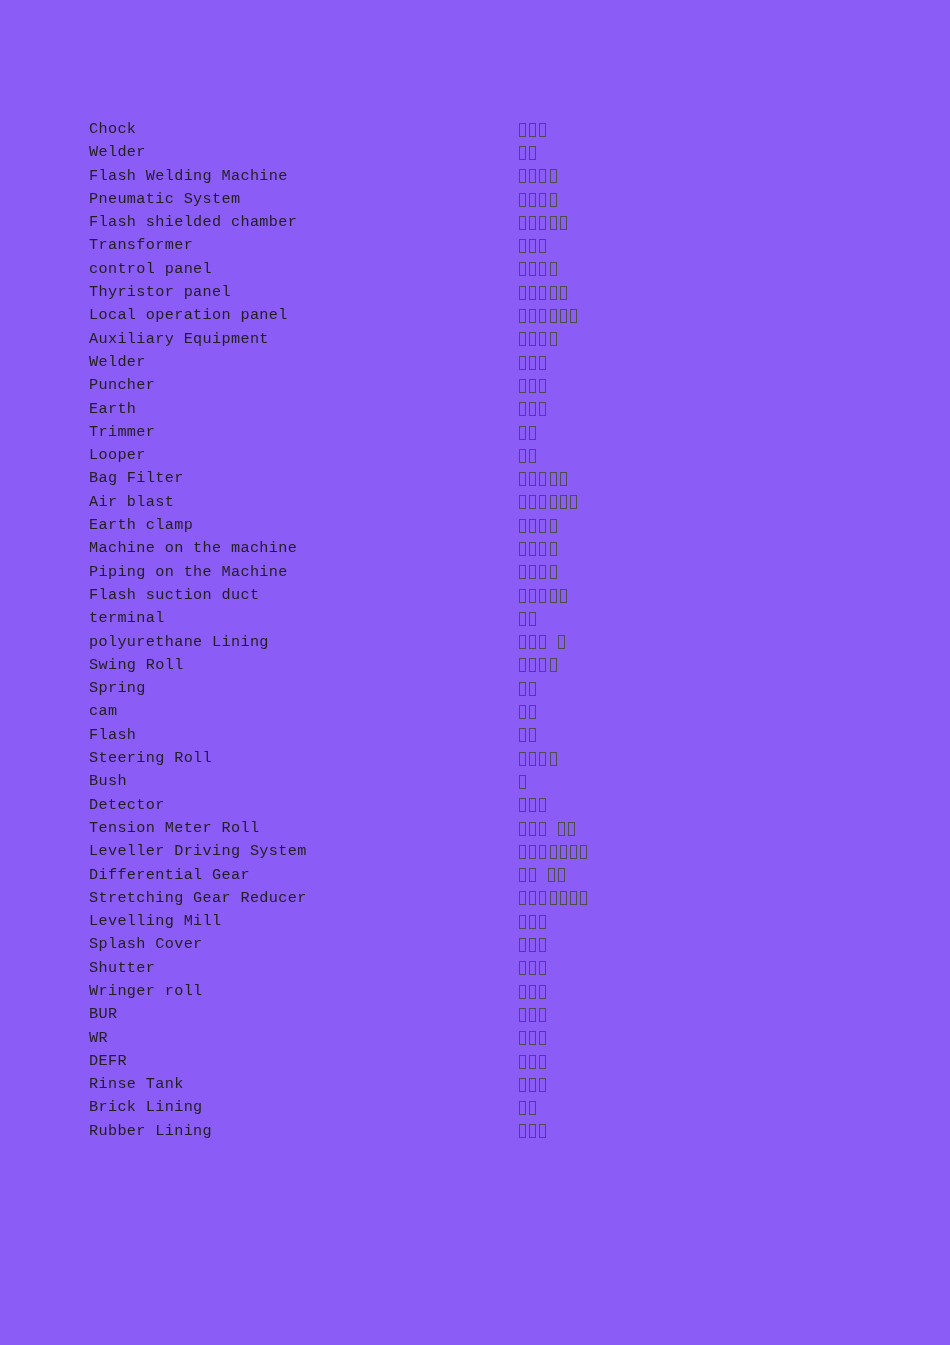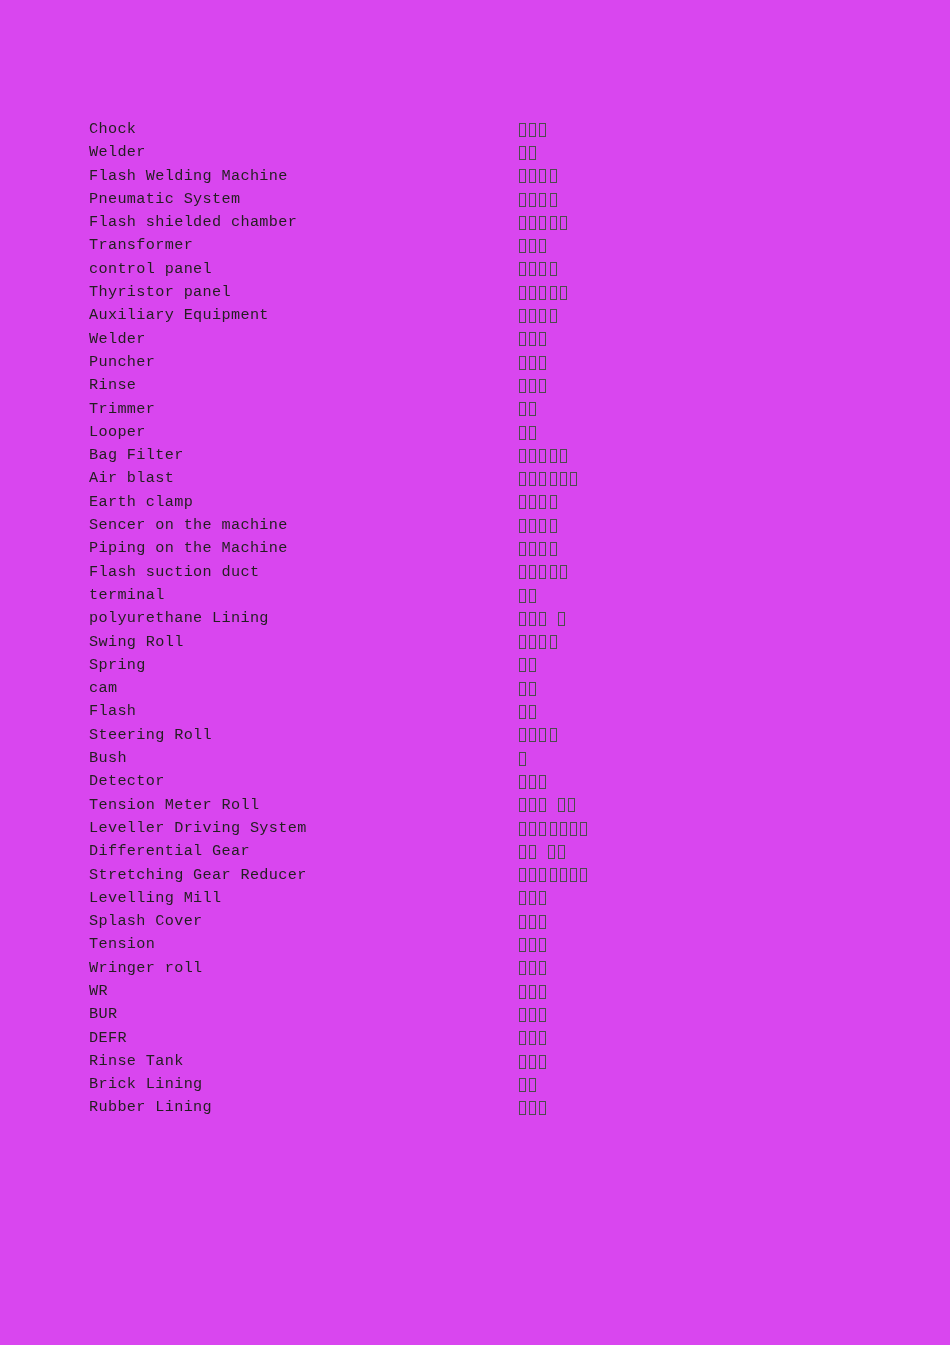--- a/index.html
+++ b/index.html
@@ -17,21 +17,21 @@
     color: #231f20;
     -webkit-font-smoothing: antialiased;
   }
 
   #glossary-page {
     position: absolute;
     left: 0;
     top: 0;
     width: 950px;
     height: 1345px;
-    background: #d946ef;
+    background: #8b5cf6;
   }
 
   #glossary-list {
     position: absolute;
     left: 89px;
     top: 118px;
     width: 800px;
   }
 
   .glossary-row {
@@ -147,20 +147,31 @@
         <span class="term-en">Thyristor panel</span>
         <span class="term-cjk">
           <span class="tofu"></span>
           <span class="tofu"></span>
           <span class="tofu"></span>
           <span class="tofu"></span>
           <span class="tofu"></span>
         </span>
       </div>
       <div class="glossary-row">
+        <span class="term-en">Local operation panel</span>
+        <span class="term-cjk">
+          <span class="tofu"></span>
+          <span class="tofu"></span>
+          <span class="tofu"></span>
+          <span class="tofu"></span>
+          <span class="tofu"></span>
+          <span class="tofu"></span>
+        </span>
+      </div>
+      <div class="glossary-row">
         <span class="term-en">Auxiliary Equipment</span>
         <span class="term-cjk">
           <span class="tofu"></span>
           <span class="tofu"></span>
           <span class="tofu"></span>
           <span class="tofu"></span>
         </span>
       </div>
       <div class="glossary-row">
         <span class="term-en">Welder</span>
@@ -172,21 +183,21 @@
       </div>
       <div class="glossary-row">
         <span class="term-en">Puncher</span>
         <span class="term-cjk">
           <span class="tofu"></span>
           <span class="tofu"></span>
           <span class="tofu"></span>
         </span>
       </div>
       <div class="glossary-row">
-        <span class="term-en">Rinse</span>
+        <span class="term-en">Earth</span>
         <span class="term-cjk">
           <span class="tofu"></span>
           <span class="tofu"></span>
           <span class="tofu"></span>
         </span>
       </div>
       <div class="glossary-row">
         <span class="term-en">Trimmer</span>
         <span class="term-cjk">
           <span class="tofu"></span>
@@ -224,21 +235,21 @@
       <div class="glossary-row">
         <span class="term-en">Earth clamp</span>
         <span class="term-cjk">
           <span class="tofu"></span>
           <span class="tofu"></span>
           <span class="tofu"></span>
           <span class="tofu"></span>
         </span>
       </div>
       <div class="glossary-row">
-        <span class="term-en">Sencer on the machine</span>
+        <span class="term-en">Machine on the machine</span>
         <span class="term-cjk">
           <span class="tofu"></span>
           <span class="tofu"></span>
           <span class="tofu"></span>
           <span class="tofu"></span>
         </span>
       </div>
       <div class="glossary-row">
         <span class="term-en">Piping on the Machine</span>
         <span class="term-cjk">
@@ -383,45 +394,45 @@
       </div>
       <div class="glossary-row">
         <span class="term-en">Splash Cover</span>
         <span class="term-cjk">
           <span class="tofu"></span>
           <span class="tofu"></span>
           <span class="tofu"></span>
         </span>
       </div>
       <div class="glossary-row">
-        <span class="term-en">Tension</span>
+        <span class="term-en">Shutter</span>
         <span class="term-cjk">
           <span class="tofu"></span>
           <span class="tofu"></span>
           <span class="tofu"></span>
         </span>
       </div>
       <div class="glossary-row">
         <span class="term-en">Wringer roll</span>
         <span class="term-cjk">
           <span class="tofu"></span>
           <span class="tofu"></span>
           <span class="tofu"></span>
         </span>
       </div>
       <div class="glossary-row">
+        <span class="term-en">BUR</span>
+        <span class="term-cjk">
+          <span class="tofu"></span>
+          <span class="tofu"></span>
+          <span class="tofu"></span>
+        </span>
+      </div>
+      <div class="glossary-row">
         <span class="term-en">WR</span>
-        <span class="term-cjk">
-          <span class="tofu"></span>
-          <span class="tofu"></span>
-          <span class="tofu"></span>
-        </span>
-      </div>
-      <div class="glossary-row">
-        <span class="term-en">BUR</span>
         <span class="term-cjk">
           <span class="tofu"></span>
           <span class="tofu"></span>
           <span class="tofu"></span>
         </span>
       </div>
       <div class="glossary-row">
         <span class="term-en">DEFR</span>
         <span class="term-cjk">
           <span class="tofu"></span>

